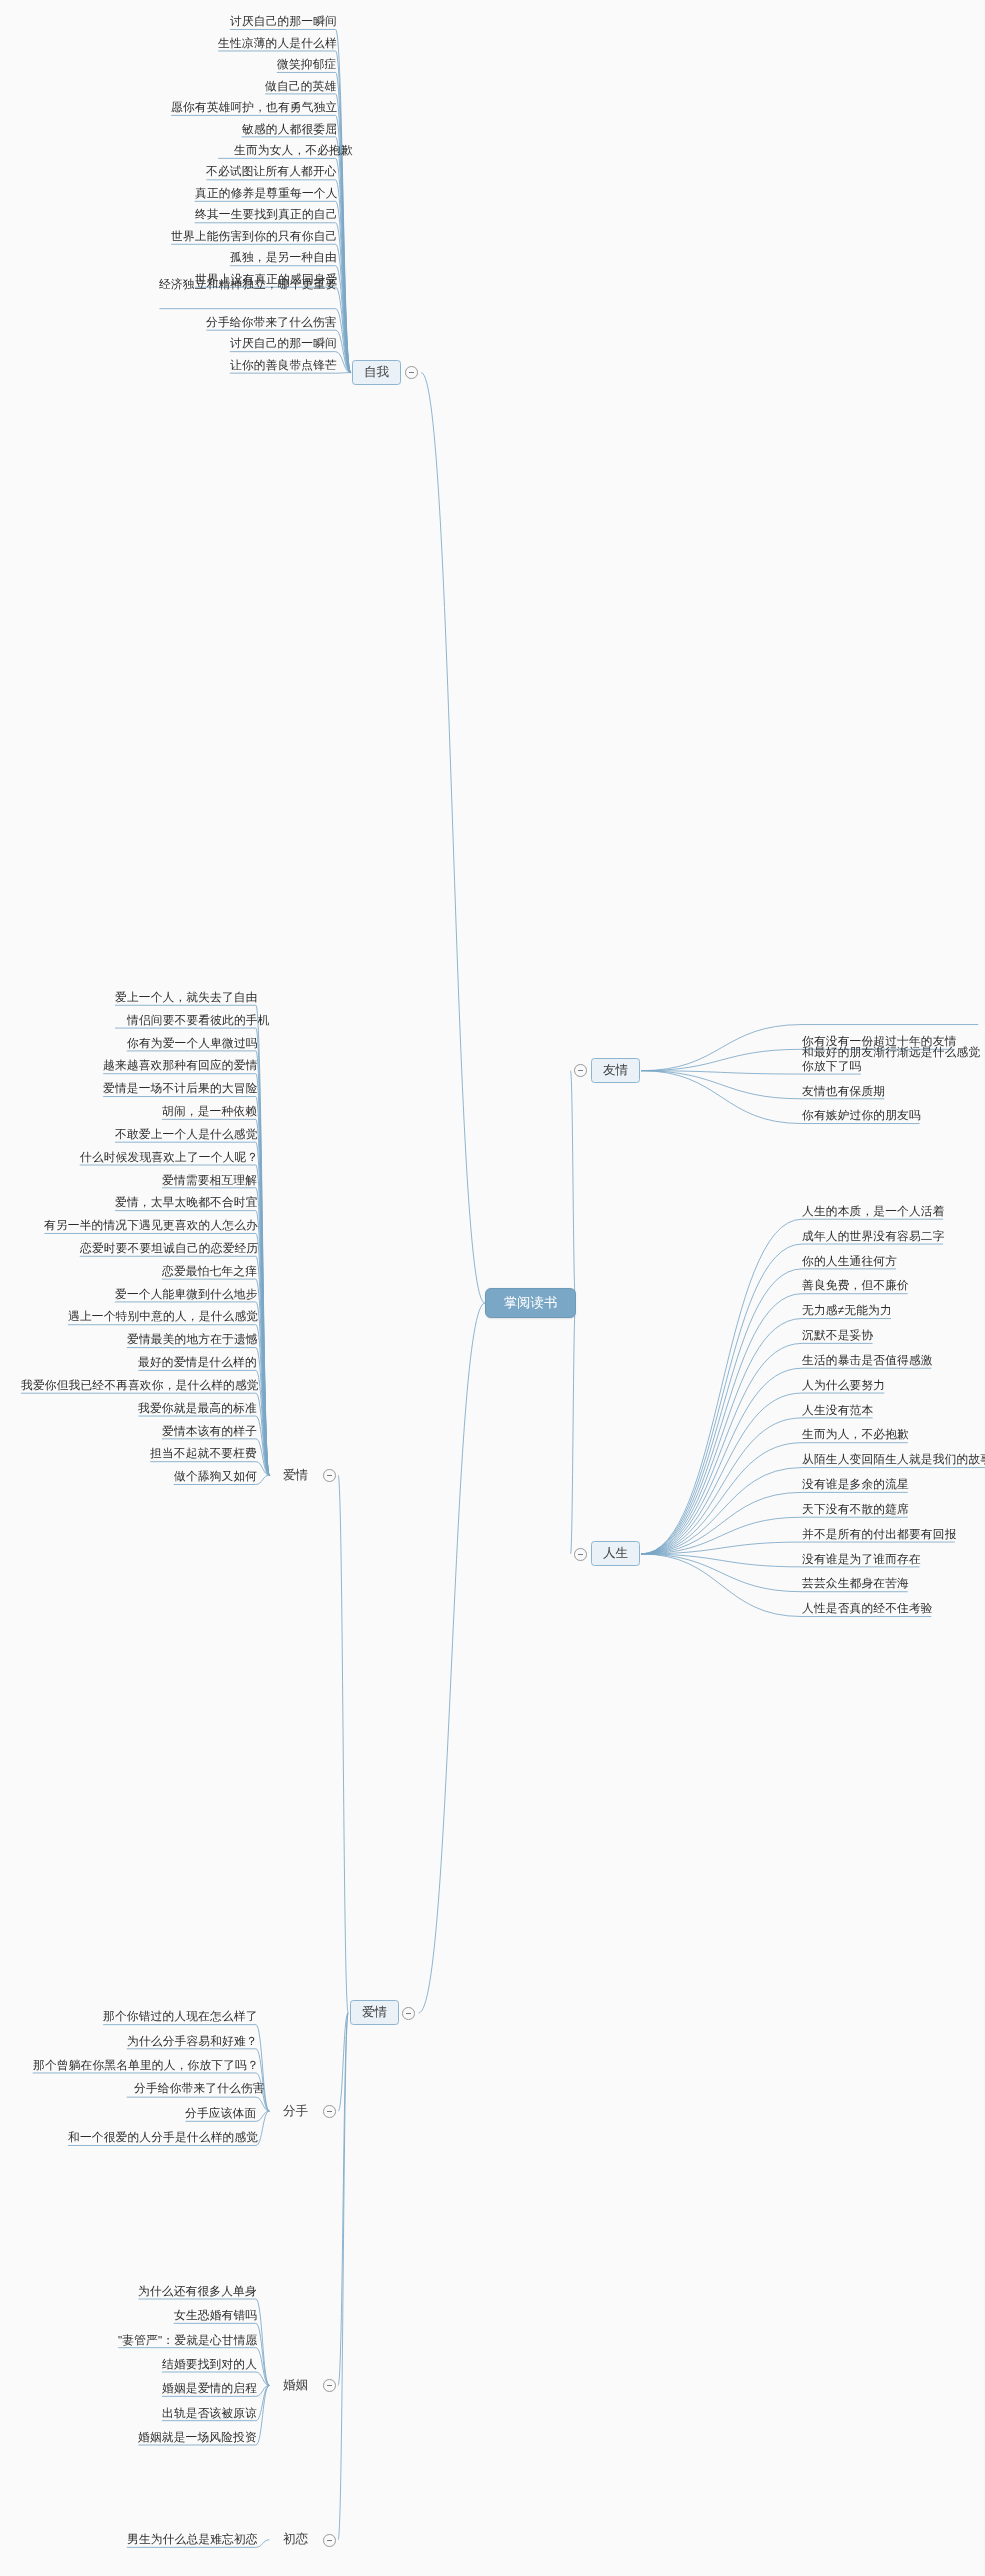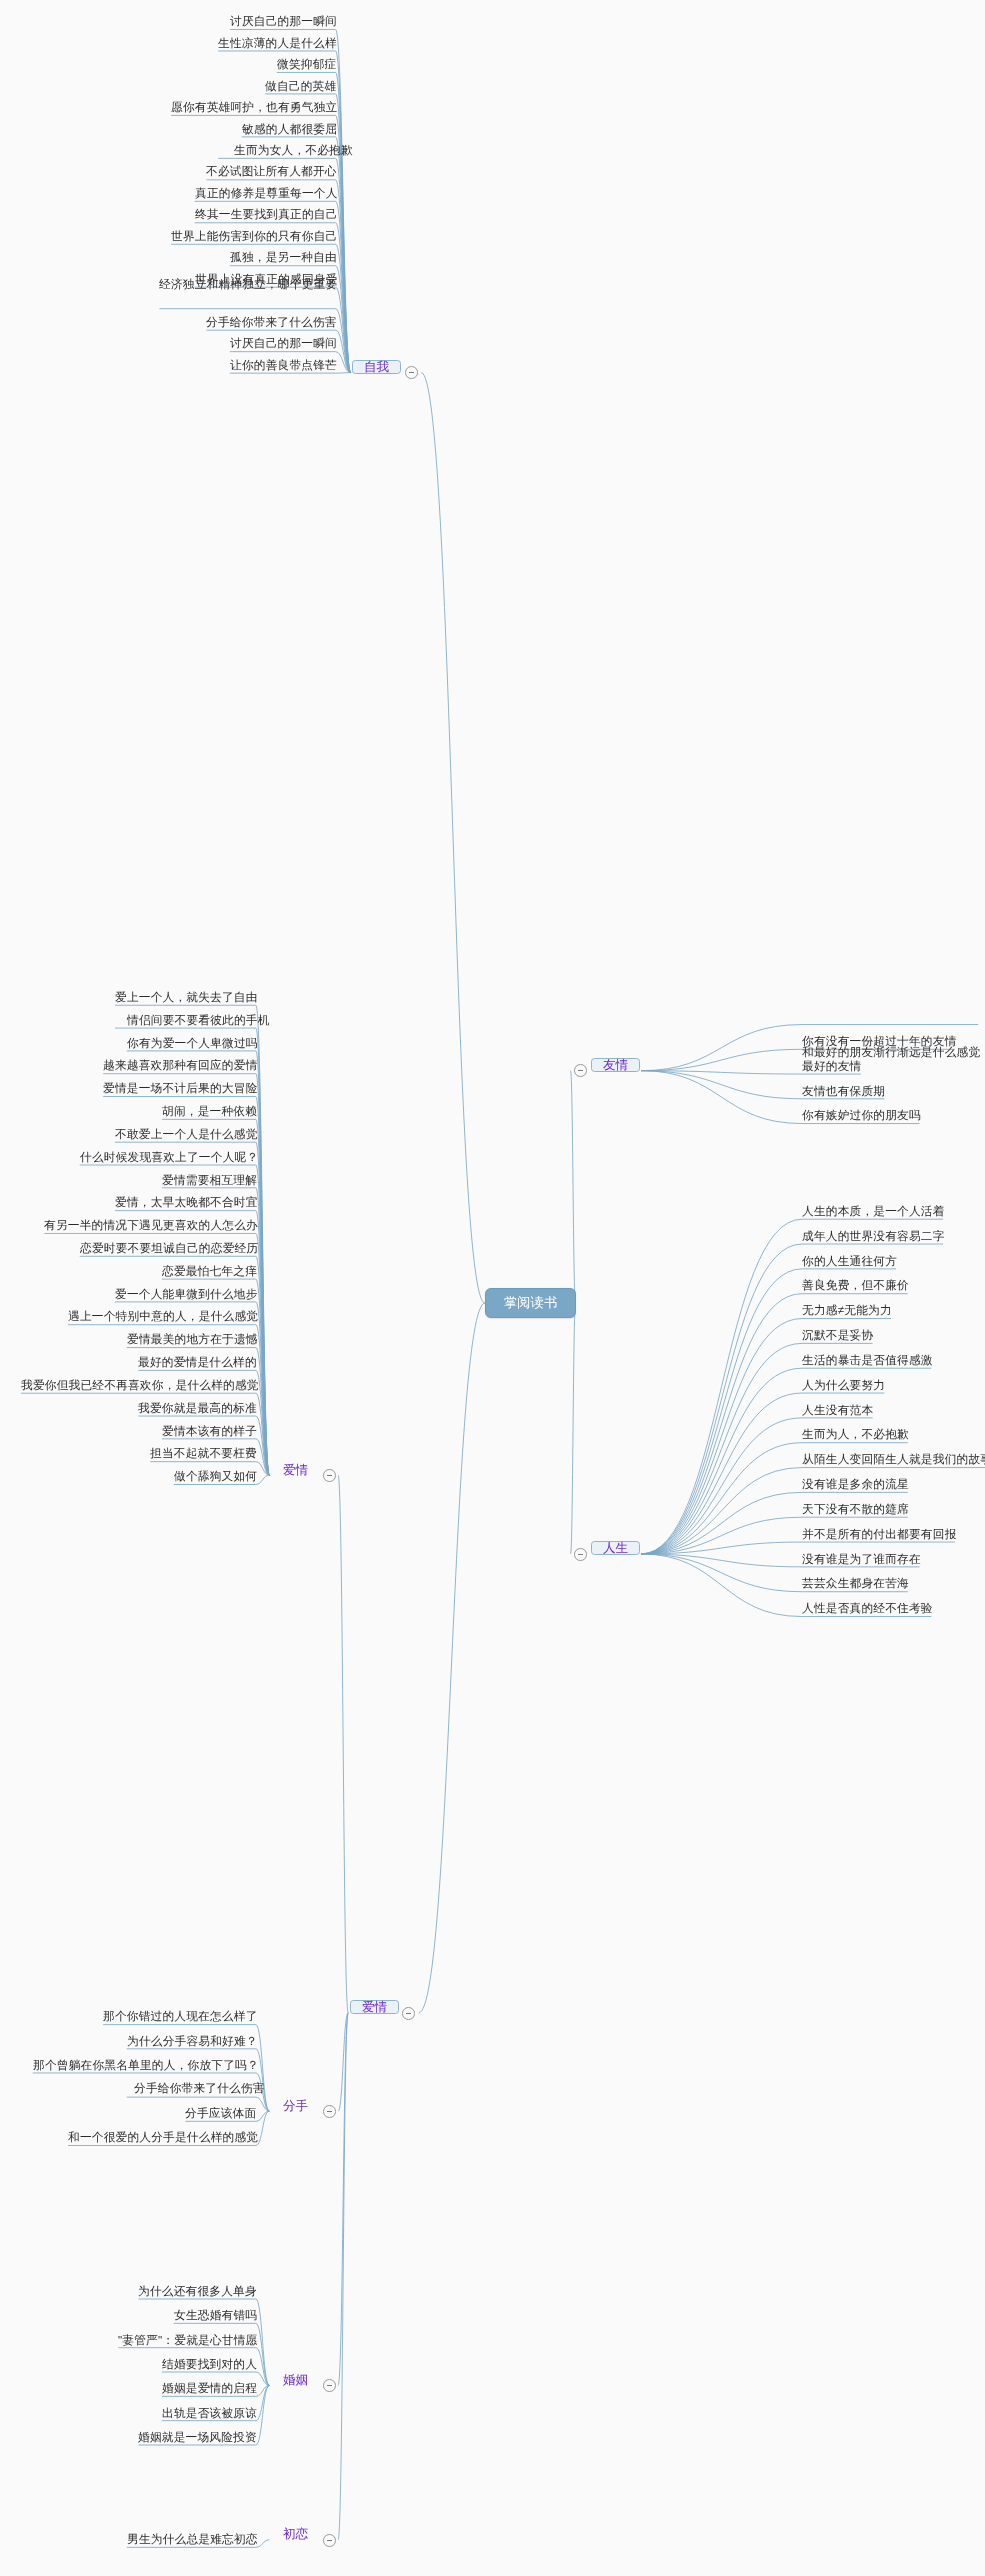--- a/index.html
+++ b/index.html
@@ -36,23 +36,23 @@
 
   .node {
     position: absolute;
     display: flex;
     align-items: center;
     justify-content: center;
     background: #eaf2f8;
     border: 0.8px solid #8fb4d0;
     border-radius: 3.4px;
     font-size: 12.6px;
-    color: #6d28d9;
+    color: #404040;
     white-space: nowrap;
-    height: 14px;
+    height: 25px;
     padding: 0 11.7px;
     line-height: 1;
   }
   .node.plain {
     background: transparent;
     border: none;
     padding: 0;
   }
   .root {
     position: absolute;
@@ -268,21 +268,21 @@
       <div class="leaf left" style="top: 251px; left: 230px;">孤独，是另一种自由</div>
       <div class="leaf left" style="top: 273px; left: 195px;">世界上没有真正的感同身受</div>
       <div class="leaf left" style="top: 278px; left: 159px;">经济独立和精神独立，哪个更重要</div>
       <div class="leaf left" style="top: 316px; left: 206px;">分手给你带来了什么伤害</div>
       <div class="leaf left" style="top: 337px; left: 230px;">讨厌自己的那一瞬间</div>
       <div class="leaf left" style="top: 359px; left: 230px;">让你的善良带点锋芒</div>
       <div class="node" style="left: 591px; top: 1058px; width: 49px;">友情</div>
       <div class="collapse" style="left: 574px; top: 1064px;"></div>
       <div class="leaf right" style="top: 1010px; left: 802px; margin-top: 36px;">和最好的朋友渐行渐远是什么感觉</div>
       <div class="leaf right" style="top: 1035px; left: 802px;">你有没有一份超过十年的友情</div>
-      <div class="leaf right" style="top: 1060px; left: 802px;">最好的友情</div>
+      <div class="leaf right" style="top: 1060px; left: 802px;">你放下了吗</div>
       <div class="leaf right" style="top: 1085px; left: 802px;">友情也有保质期</div>
       <div class="leaf right" style="top: 1109px; left: 802px;">你有嫉妒过你的朋友吗</div>
       <div class="node" style="left: 591px; top: 1541px; width: 49px;">人生</div>
       <div class="collapse" style="left: 574px; top: 1548px;"></div>
       <div class="leaf right" style="top: 1205px; left: 802px;">人生的本质，是一个人活着</div>
       <div class="leaf right" style="top: 1230px; left: 802px;">成年人的世界没有容易二字</div>
       <div class="leaf right" style="top: 1255px; left: 802px;">你的人生通往何方</div>
       <div class="leaf right" style="top: 1279px; left: 802px;">善良免费，但不廉价</div>
       <div class="leaf right" style="top: 1304px; left: 802px;">无力感≠无能为力</div>
       <div class="leaf right" style="top: 1329px; left: 802px;">沉默不是妥协</div>

